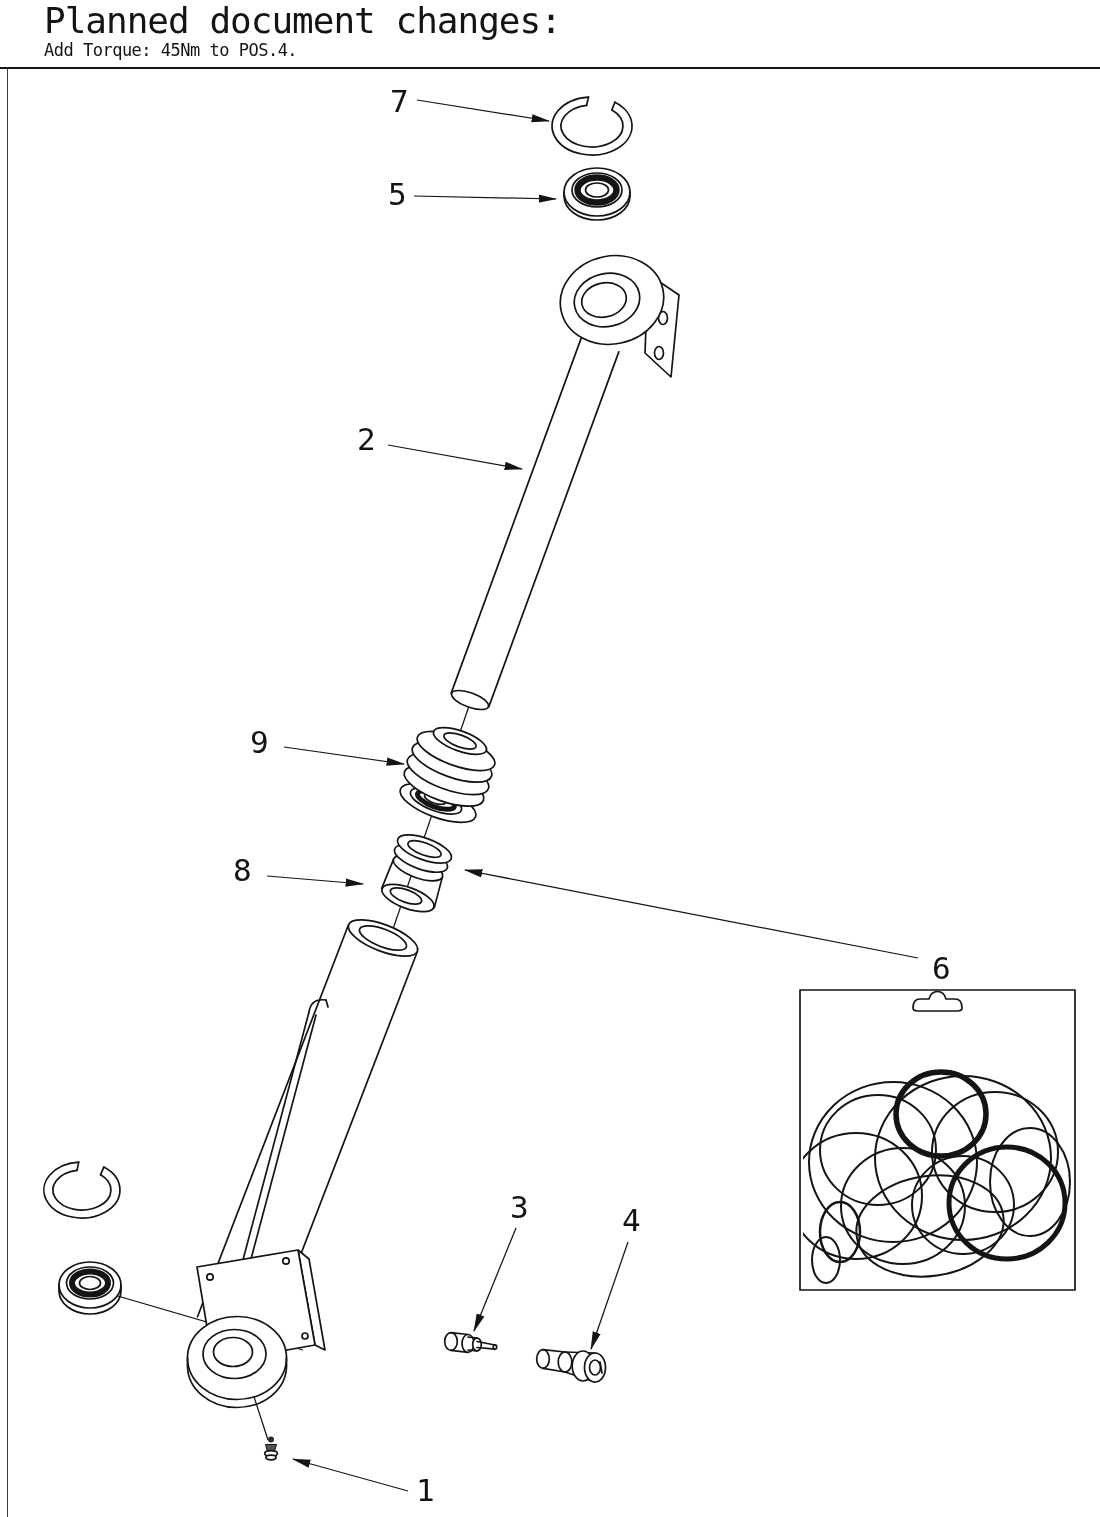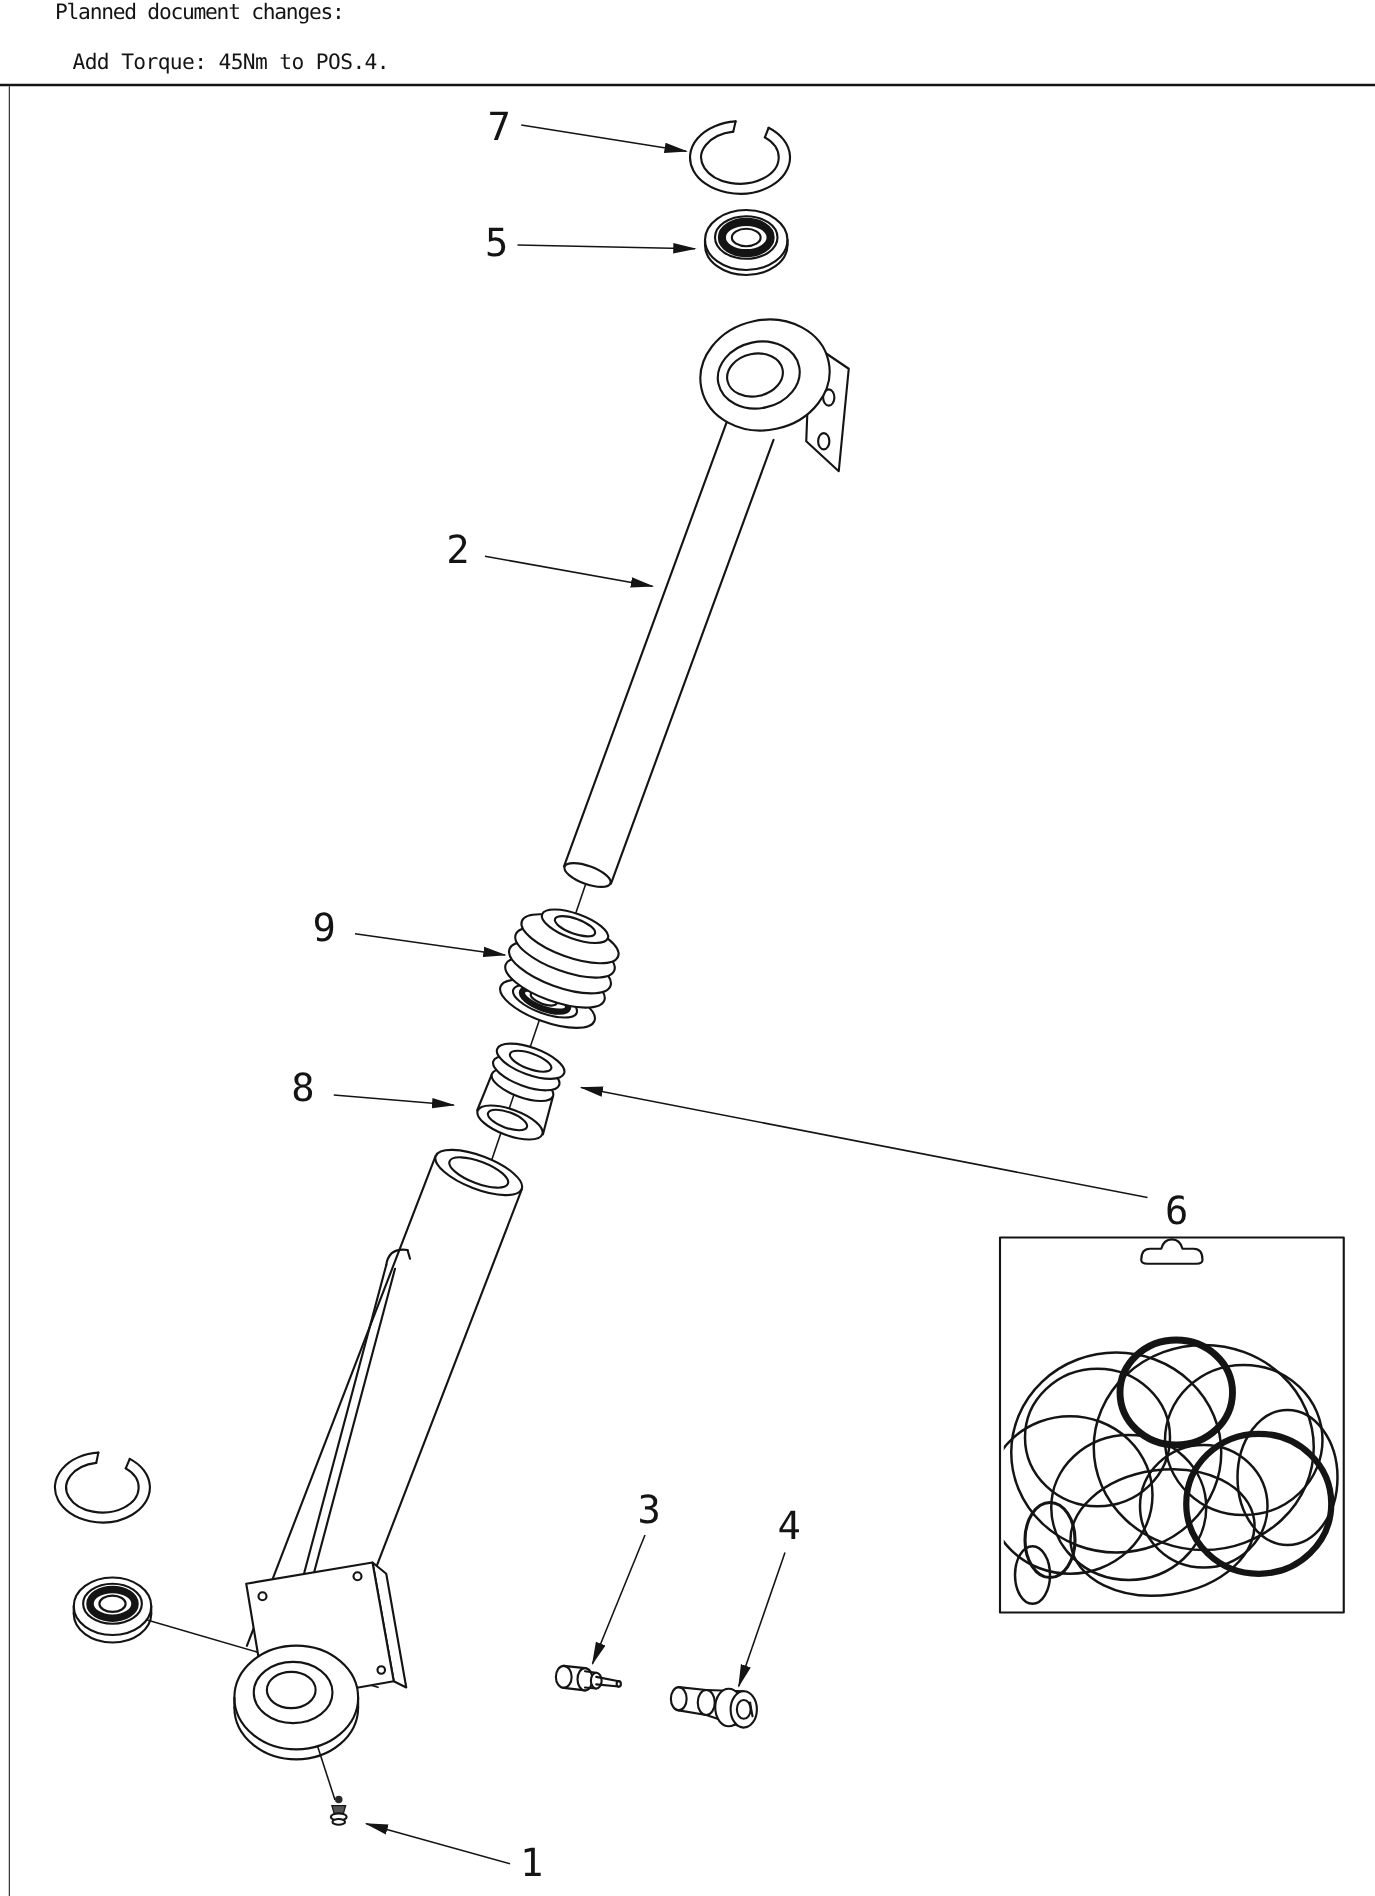--- a/index.html
+++ b/index.html
@@ -1,19 +1,19 @@
 <!DOCTYPE html>
 <html><head>
 <meta charset="utf-8">
 <style>
   html,body{margin:0;padding:0;background:#fff;}
   body{width:1100px;height:1517px;position:relative;overflow:hidden;
        font-family:"DejaVu Sans Mono",monospace;color:#141414;}
-  .hdr-title{position:absolute;left:44px;top:0px;font-size:17px;letter-spacing:-1px;white-space:pre;}
-  .hdr-sub{position:absolute;left:58px;top:40px;font-size:17px;letter-spacing:-0.5px;white-space:pre;}
+  .hdr-title{position:absolute;left:44px;top:0px;font-size:36px;letter-spacing:-1px;white-space:pre;}
+  .hdr-sub{position:absolute;left:44px;top:40px;font-size:17px;letter-spacing:-0.5px;white-space:pre;}
   .divider{position:absolute;left:0;top:67px;width:1100px;height:2px;background:#141414;}
   .frame-left{position:absolute;left:7px;top:69px;width:1px;height:1448px;background:#3a3a3a;}
   svg{position:absolute;left:0;top:0;}
   .s{stroke:#141414;stroke-width:1.7;fill:none;stroke-linecap:round;stroke-linejoin:round;}
   .sf{stroke:#141414;stroke-width:1.7;fill:#fff;stroke-linejoin:round;}
   .thin{stroke:#141414;stroke-width:1.25;fill:none;}
   .ring{stroke:#141414;fill:none;}
   .lbl{font-family:"DejaVu Sans Mono",monospace;font-size:31px;fill:#141414;}
 </style>
 </head>

